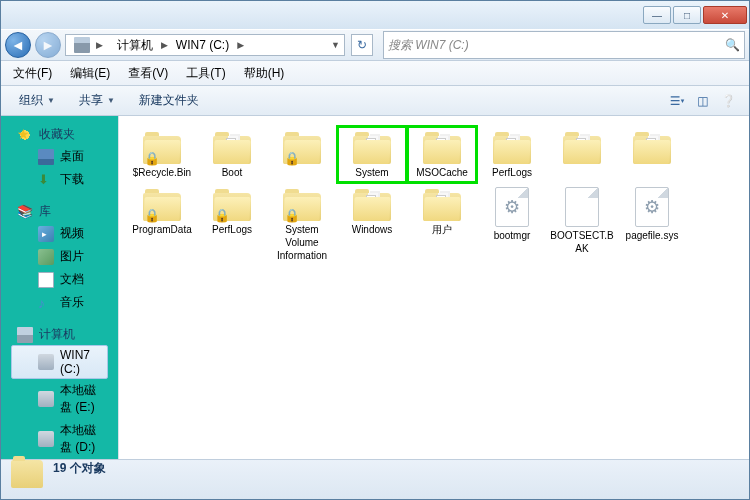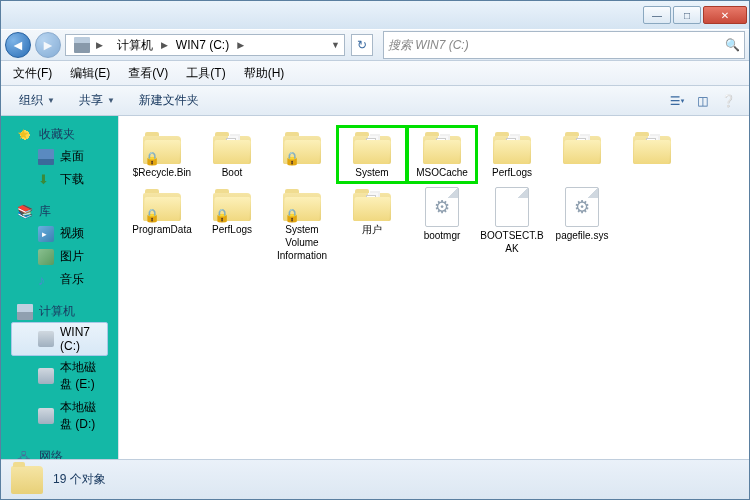--- a/index.html
+++ b/index.html
@@ -54,21 +54,21 @@
 .foldericon { width:40px; height:34px; position:relative;}
 .foldericon .back { position:absolute; width:38px; height:28px; bottom:0; left:1px; background:linear-gradient(to bottom,#f5e5a5,#e8d078); border-radius:2px 4px 2px 2px;}
 .foldericon .tab { position:absolute; width:14px; height:6px; top:2px; left:3px; background:#f0dc90; border-radius:2px 2px 0 0;}
 .foldericon .front { position:absolute; width:36px; height:24px; bottom:0; left:2px; background:linear-gradient(to bottom,#fcf0b8,#f0d880); border-radius:2px; transform:skewX(-3deg);}
 .foldericon .lock { position:absolute; bottom:-2px; left:2px; font-size:13px; color:#c09020;}
 .foldericon .papers { position:absolute; width:10px; height:14px; top:8px; left:14px; background:#fff; border:1px solid #ccc; box-shadow:2px -2px 0 #f8f8f8, 4px -4px 0 #f0f0f0;}
 .fileicon { width:34px; height:40px; background:#fff; border:1px solid #c0c8d0; border-radius:2px; position:relative; display:flex; align-items:center;justify-content:center;}
 .fileicon .gear { color:#90a0b0; font-size:18px;}
 .fileicon .corner { position:absolute; top:0; right:0; width:10px; height:10px; background:linear-gradient(135deg,transparent 48%,#d0d8e0 50%);}
 .itemlabel { font-size:10px; color:#000; line-height:13px; margin-top:2px; word-break:break-word; max-width:68px;}
-.statusbar { height:40px; background:linear-gradient(to bottom,#eaf1f9,#dce7f2); border-top:1px solid #c0cedd; display:flex; align-items:center; padding:0 10px; gap:10px;}
+.statusbar { height:40px; background:linear-gradient(to bottom,#eaf1f9,#dce7f2); border-top:1px solid #c0cedd; display:flex; padding:0 10px; gap:10px;font-weight:bold;}
 .statusicon { width:32px; height:28px; background:linear-gradient(to bottom,#f5e5a5,#e8d078); border-radius:2px 4px 2px 2px; position:relative;}
 .statusicon::before { content:""; position:absolute; width:12px; height:5px; top:-4px; left:2px; background:#f0dc90; border-radius:2px 2px 0 0;}
 .statustext { color:#1a3a60;}
 </style>
 </head>
 <body>
 
 <div class="window">
   <div class="titlebar">
     <div class="winbtn">—</div>
@@ -147,20 +147,24 @@
           </div>
         <div class="sitem">
             <span class="ico ico-video"></span>
             <span>视频</span>
           </div>
         <div class="sitem">
             <span class="ico ico-pic"></span>
             <span>图片</span>
           </div>
         <div class="sitem">
+            <span class="ico ico-doc"></span>
+            <span>文档</span>
+          </div>
+        <div class="sitem">
             <span class="ico ico-music"></span>
             <span>音乐</span>
           </div>
       </div>
       <div class="sgroup">
         <div class="sgroup-header">
             <span class="ico ico-computer"></span>
             <span>计算机</span>
           </div>
         <div class="sitem selected">
@@ -282,20 +286,29 @@
             </div>
             <div class="itemlabel">System Volume Information</div>
           </div>
         <div class="item">
             <div class="foldericon">
               <div class="tab"></div>
               <div class="back"></div>
               <div class="papers"></div>
               <div class="front"></div>
             </div>
+            <div class="itemlabel">Windows</div>
+          </div>
+        <div class="item">
+            <div class="foldericon">
+              <div class="tab"></div>
+              <div class="back"></div>
+              <div class="papers"></div>
+              <div class="front"></div>
+            </div>
             <div class="itemlabel">用户</div>
           </div>
         <div class="item">
             <div class="fileicon">
               <span class="gear">⚙</span>
               <div class="corner"></div>
             </div>
             <div class="itemlabel">bootmgr</div>
           </div>
         <div class="item">

